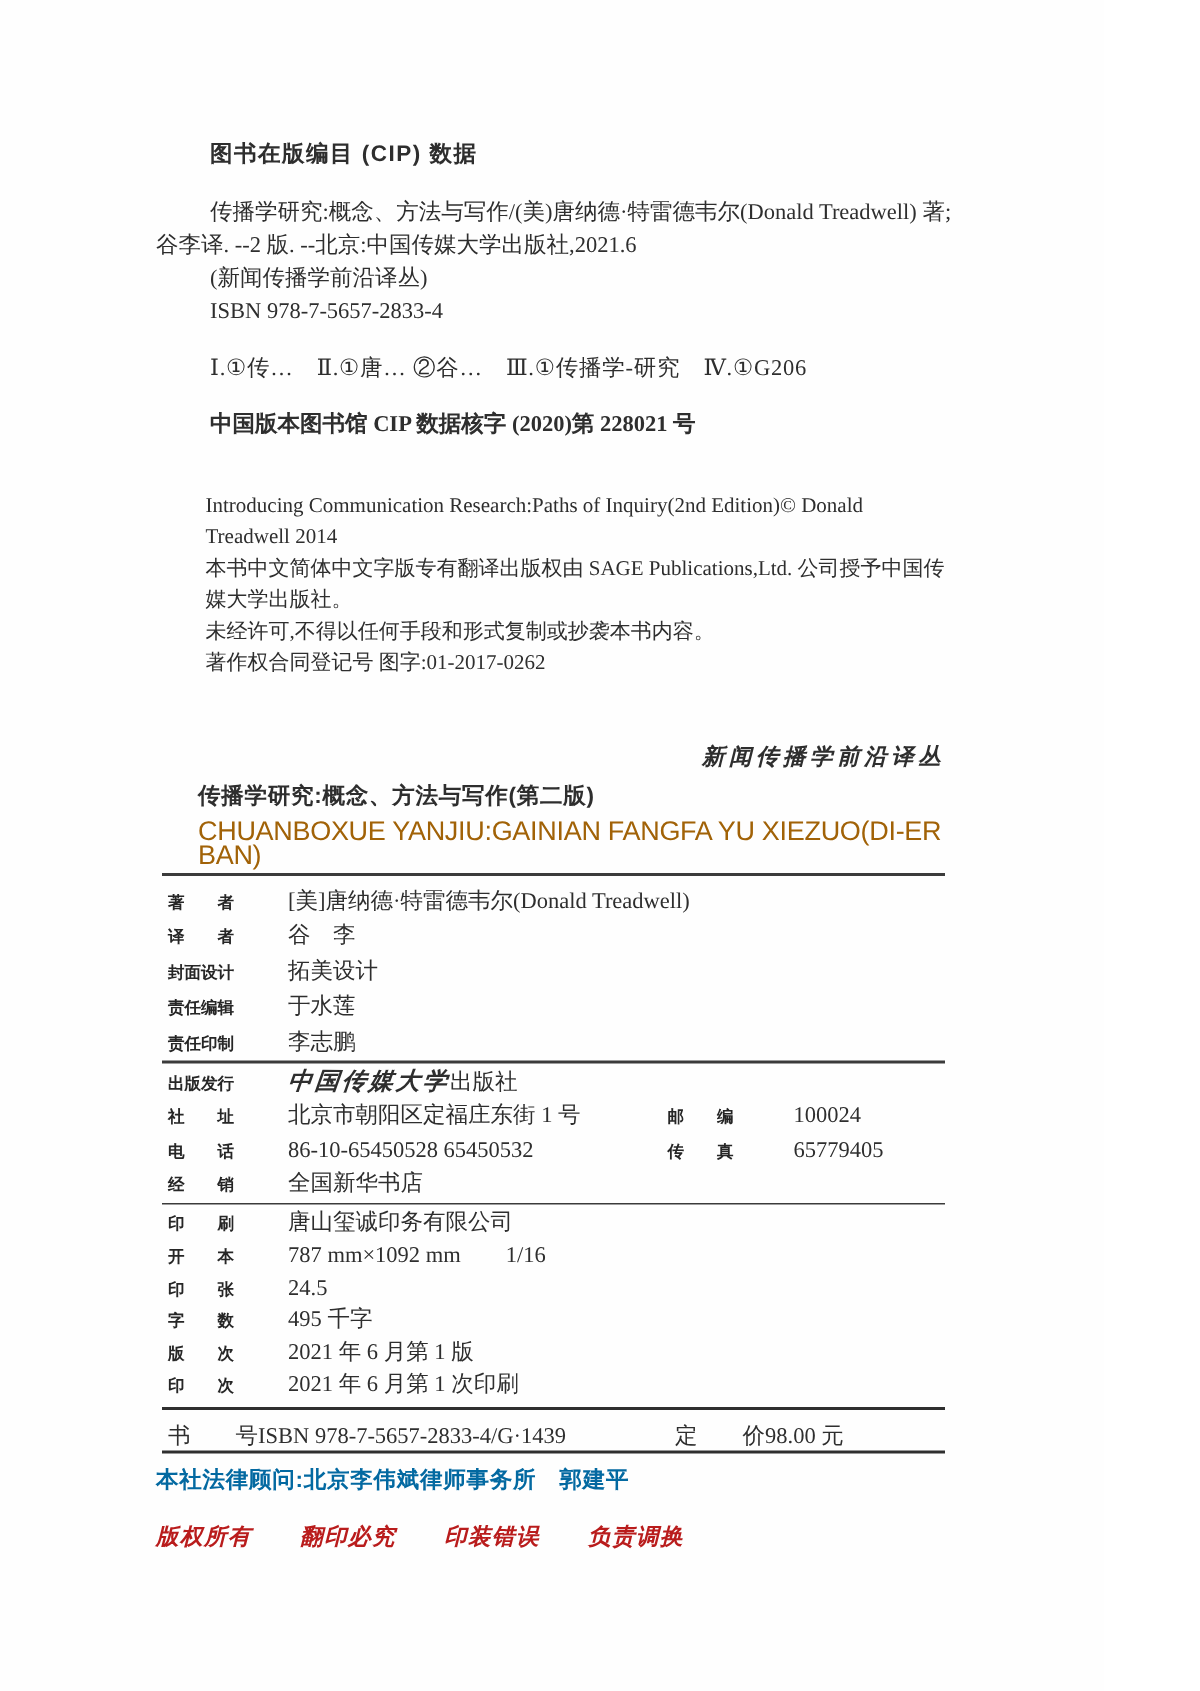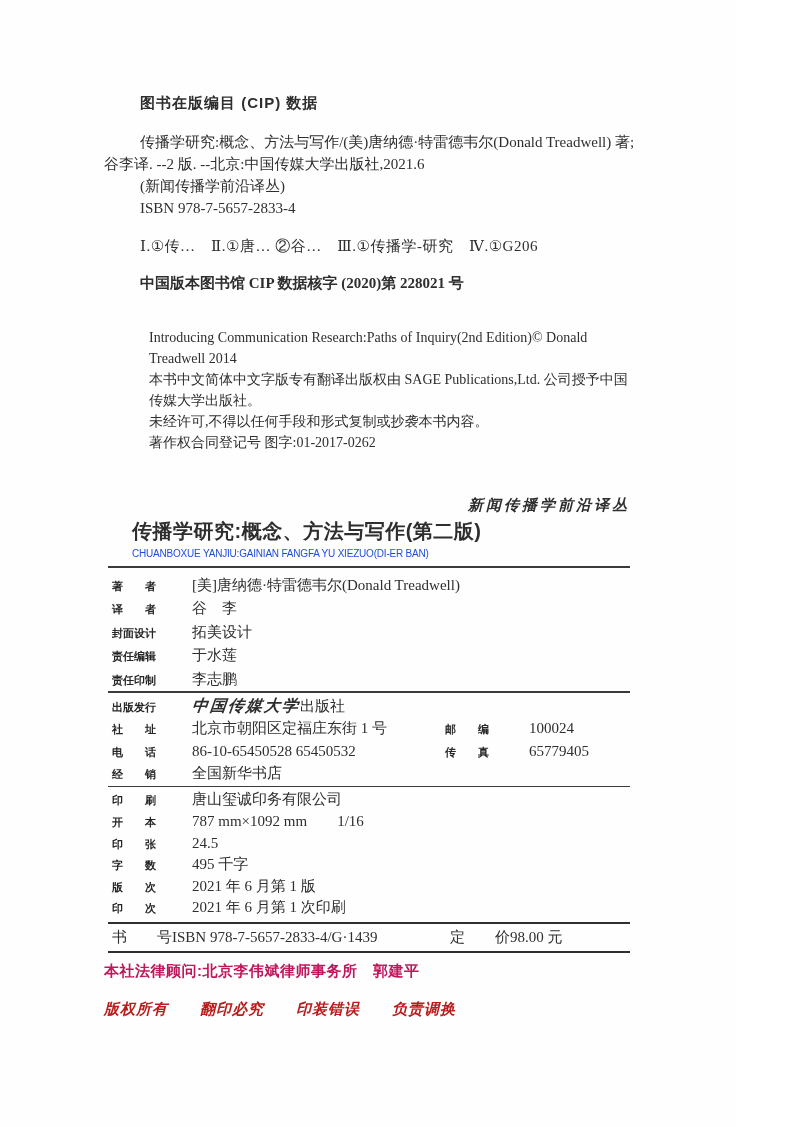--- a/index.html
+++ b/index.html
@@ -20,26 +20,26 @@
   .hei{font-family:"Liberation Sans","DejaVu Sans",sans-serif;font-weight:bold;}
   .kai{font-style:italic;font-family:"Liberation Serif","DejaVu Serif",serif;}
 
   .cip-header{font-size:15px;line-height:16px;margin-left:36px;letter-spacing:1px;}
   .cip-block{margin-top:20px;font-size:15px;line-height:22px;}
   .cip-block .line{white-space:nowrap;}
   .indent{margin-left:36px;}
   .classification{margin-top:16px;font-size:15px;line-height:22px;margin-left:36px;letter-spacing:.5px;}
   .record-number{margin-top:15px;font-size:15px;line-height:22px;margin-left:36px;font-weight:bold;}
 
-  .copyright-block{margin-top:33px;font-size:14px;line-height:21px;margin-left:45px;}
+  .copyright-block{margin-top:33px;font-size:14px;line-height:21px;margin-left:33px;}
 
   .series-title{margin-top:42px;font-size:15px;line-height:20px;margin-left:30px;letter-spacing:3px;font-weight:bold;text-align:right;}
-  .main-title{margin-top:4px;font-size:20px;line-height:24px;margin-left:28px;letter-spacing:.5px;}
-  .pinyin-title{margin-top:3px;font-size:10px;line-height:16px;margin-left:28px;
-    font-family:"Liberation Sans","DejaVu Sans",sans-serif;letter-spacing:-0.2px;color:#1d4ed8;}
+  .main-title{margin-top:4px;font-size:15px;line-height:24px;margin-left:28px;letter-spacing:.5px;}
+  .pinyin-title{margin-top:3px;font-size:18px;line-height:16px;margin-left:28px;
+    font-family:"Liberation Sans","DejaVu Sans",sans-serif;letter-spacing:-0.2px;color:#a16207;}
 
   .rule{border:0;margin:0 0 0 4px;background:#3b3b3b;}
   .rule-title{height:2px;margin-top:4px;}
   .rule-thin{height:1.5px;}
   .rule-thick{height:2px;background:#2f2f2f;}
 
   .info-section{font-size:15px;}
   .credits{margin-top:6px;}
   .credits .row{line-height:22.4px;}
   .pub{margin-top:2px;}
@@ -58,24 +58,24 @@
   .row .col2 .val{margin-left:18px;}
 
   .logo-script{
     font-style:italic;font-weight:bold;
     letter-spacing:2px;
     transform:skewX(-6deg);
     display:inline-block;
     font-size:16px;
   }
 
-  .booknum-row{height:27px;display:flex;align-items:center;position:relative;padding-left:8px;font-size:15px;white-space:nowrap;}
+  .booknum-row{height:27px;display:flex;align-items:flex-end;position:relative;padding-left:8px;font-size:15px;white-space:nowrap;}
   .booknum-row .col2{position:absolute;left:346px;}
 
-  .legal-line{margin-top:9px;font-size:15px;line-height:18px;letter-spacing:.5px;color:#be185d;}
+  .legal-line{margin-top:9px;font-size:15px;line-height:18px;letter-spacing:.5px;color:#0369a1;}
   .rights-line{margin-top:20px;font-size:15px;line-height:18px;font-weight:bold;letter-spacing:1px;color:#b91c1c;}
 </style>
 </head>
 <body>
 
 <div class="page">
 
   <div class="cip-header hei">图书在版编目 (CIP) 数据</div>
 
   <div class="cip-block">

